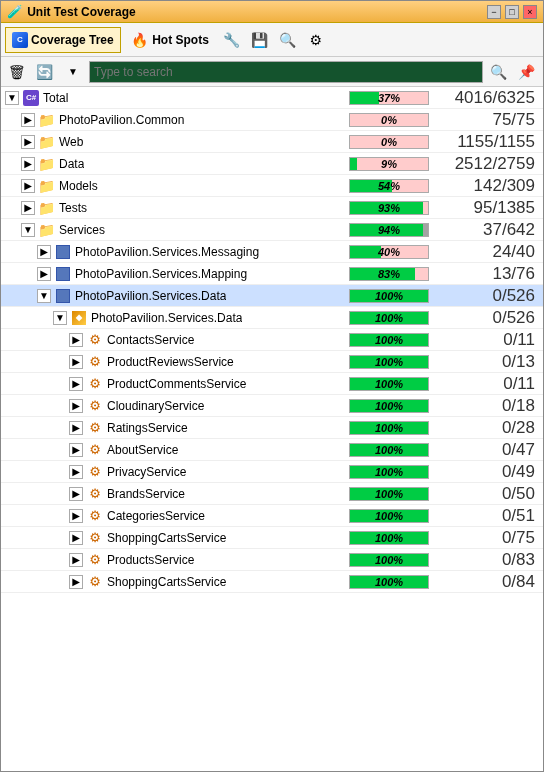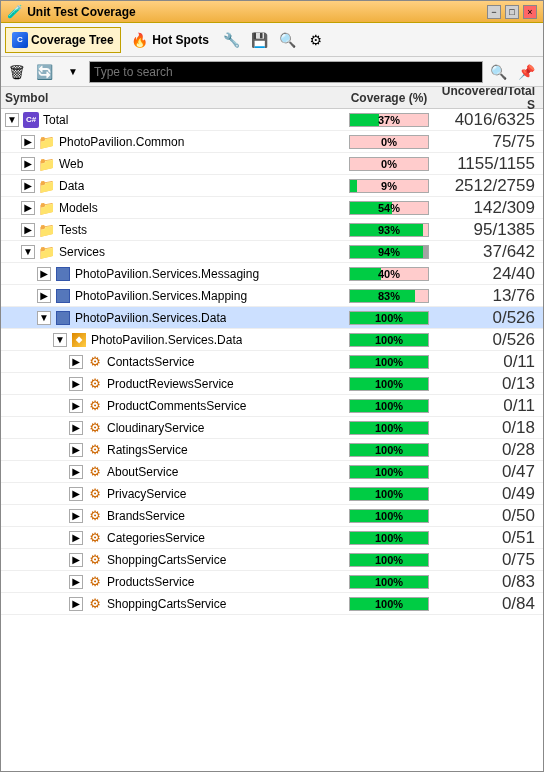--- a/index.html
+++ b/index.html
@@ -106,21 +106,21 @@
       border-bottom: 1px solid #ccc;
       height: 30px;
     }
     .search-box {
       flex: 1;
       height: 22px;
       border: 1px solid #aaa;
       padding: 0 4px;
       font-size: 12px;
       color: #999;
-      background: #000000;
+      background: #14532d;
     }
     .tree-container {
       flex: 1;
       overflow-y: auto;
       overflow-x: hidden;
     }
     .col-header {
       display: flex;
       align-items: center;
       background: #f0f0f0;
@@ -165,20 +165,21 @@
     }
     .coverage-bar {
       display: flex;
       align-items: center;
       width: 80px;
       height: 14px;
       border: 1px solid #aaa;
       background: #ffcccc;
       position: relative;
       overflow: hidden;
+      font-style: italic;
     }
     .coverage-fill {
       height: 100%;
       background: #00cc44;
     }
     .coverage-label {
       position: absolute;
       width: 100%;
       text-align: center;
       font-size: 11px;
@@ -257,25 +258,20 @@
     <div class="tb-icon-btn">
       <span>🔍</span>
     </div>
     <div class="tb-icon-btn">
       <span>📌</span>
     </div>
   </div>
 
   <div class="tree-container">
 
-    <div class="col-header">
-      <div class="col-symbol">Symbol</div>
-      <div class="col-coverage">Coverage (%)</div>
-      <div class="col-uncovered">Uncovered/Total S</div>
-    </div>
 
     <div id="tree-body">
         <div class="tree-row">
     <div class="row-symbol" style="padding-left:4px;">
       <span class="expand-btn">▼</span>
       <span class="node-icon">
               <span style="display:inline-flex;align-items:center;justify-content:center;width:16px;height:16px;background:#6844cc;border-radius:2px;color:white;font-size:8px;font-weight:bold;">C#</span>
             </span>
       <span class="row-text">Total</span>
     </div>

